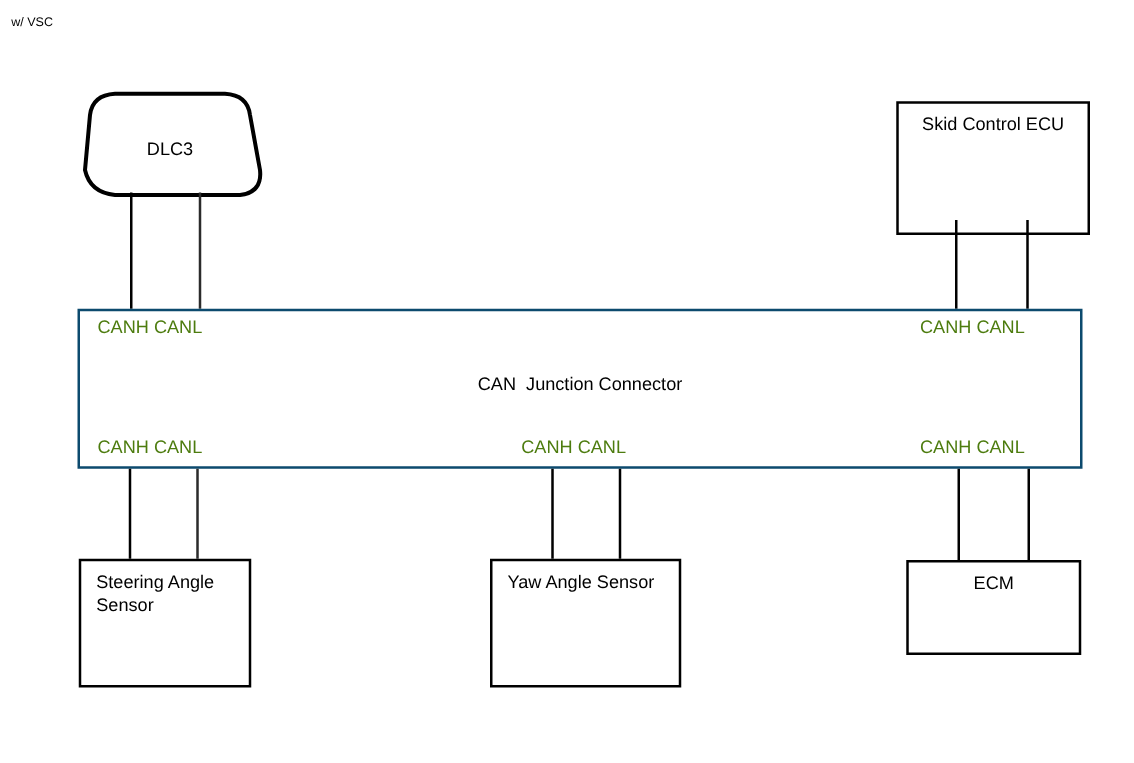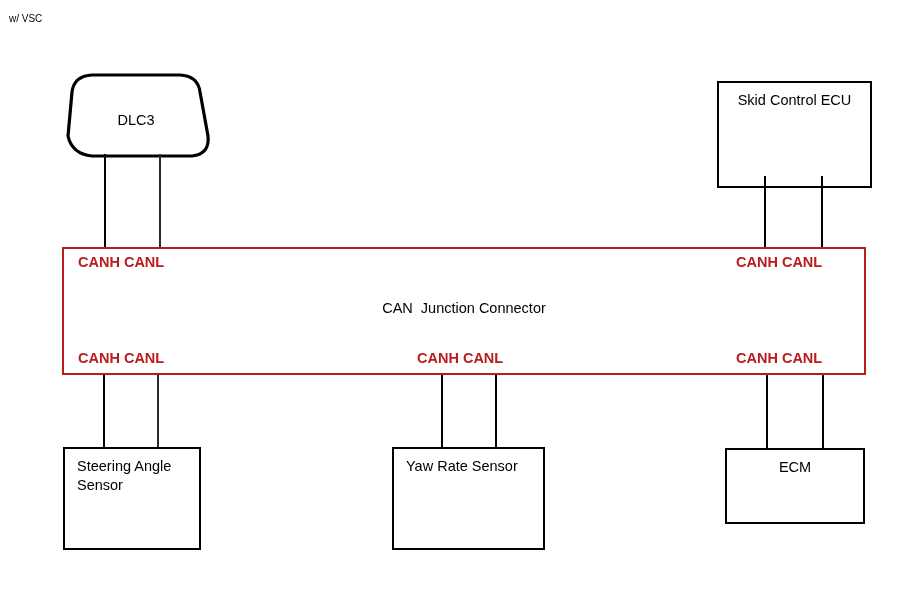--- a/index.html
+++ b/index.html
@@ -77,41 +77,40 @@
     margin-top: 27px;
   }
   
   #junction-box {
     position: absolute;
     left: 62px;
     top: 247px;
     width: 804px;
     height: 128px;
     box-sizing: border-box;
-    border: 2px solid #b91c1c;
+    border: 2px solid #0c4a6e;
     background: #ffffff;
   }
   .junction-title {
     position: absolute;
     left: 0;
     right: 0;
     top: 50px;
     text-align: center;
     font-size: 14.5px;
     line-height: 18px;
     white-space: pre;
   }
   
   .port-label {
     position: absolute;
     font-size: 14.5px;
     line-height: 18px;
     white-space: pre;
-    color: #b91c1c;
-    font-weight: bold;
+    color: #4d7c0f;
   }
   
   .wire {
     position: absolute;
     width: 0;
     border-left: 2px solid #000000;
   }
   .wire.thin {
     border-left-width: 2px;
     border-left-color: #2b2b2b;
@@ -168,21 +167,21 @@
 
   <div class="node-box" id="steering-angle-sensor-box" style="left:63px; top:447px; width:138px; height:103px;">
     <div class="node-label left">Steering Angle
 Sensor</div>
   </div>
 
   <div class="wire" style="left:441px; top:375px; height:73px;"></div>
   <div class="wire" style="left:495px; top:375px; height:73px;"></div>
 
   <div class="node-box" id="yaw-rate-sensor-box" style="left:392px; top:447px; width:153px; height:103px;">
-    <div class="node-label left">Yaw Rate Sensor</div>
+    <div class="node-label left">Yaw Angle Sensor</div>
   </div>
 
   <div class="wire" style="left:766px; top:375px; height:73px;"></div>
   <div class="wire" style="left:822px; top:375px; height:73px;"></div>
 
   <div class="node-box" id="ecm-box" style="left:725px; top:448px; width:140px; height:76px;">
     <div class="node-label center">ECM</div>
   </div>
 
 </div>

